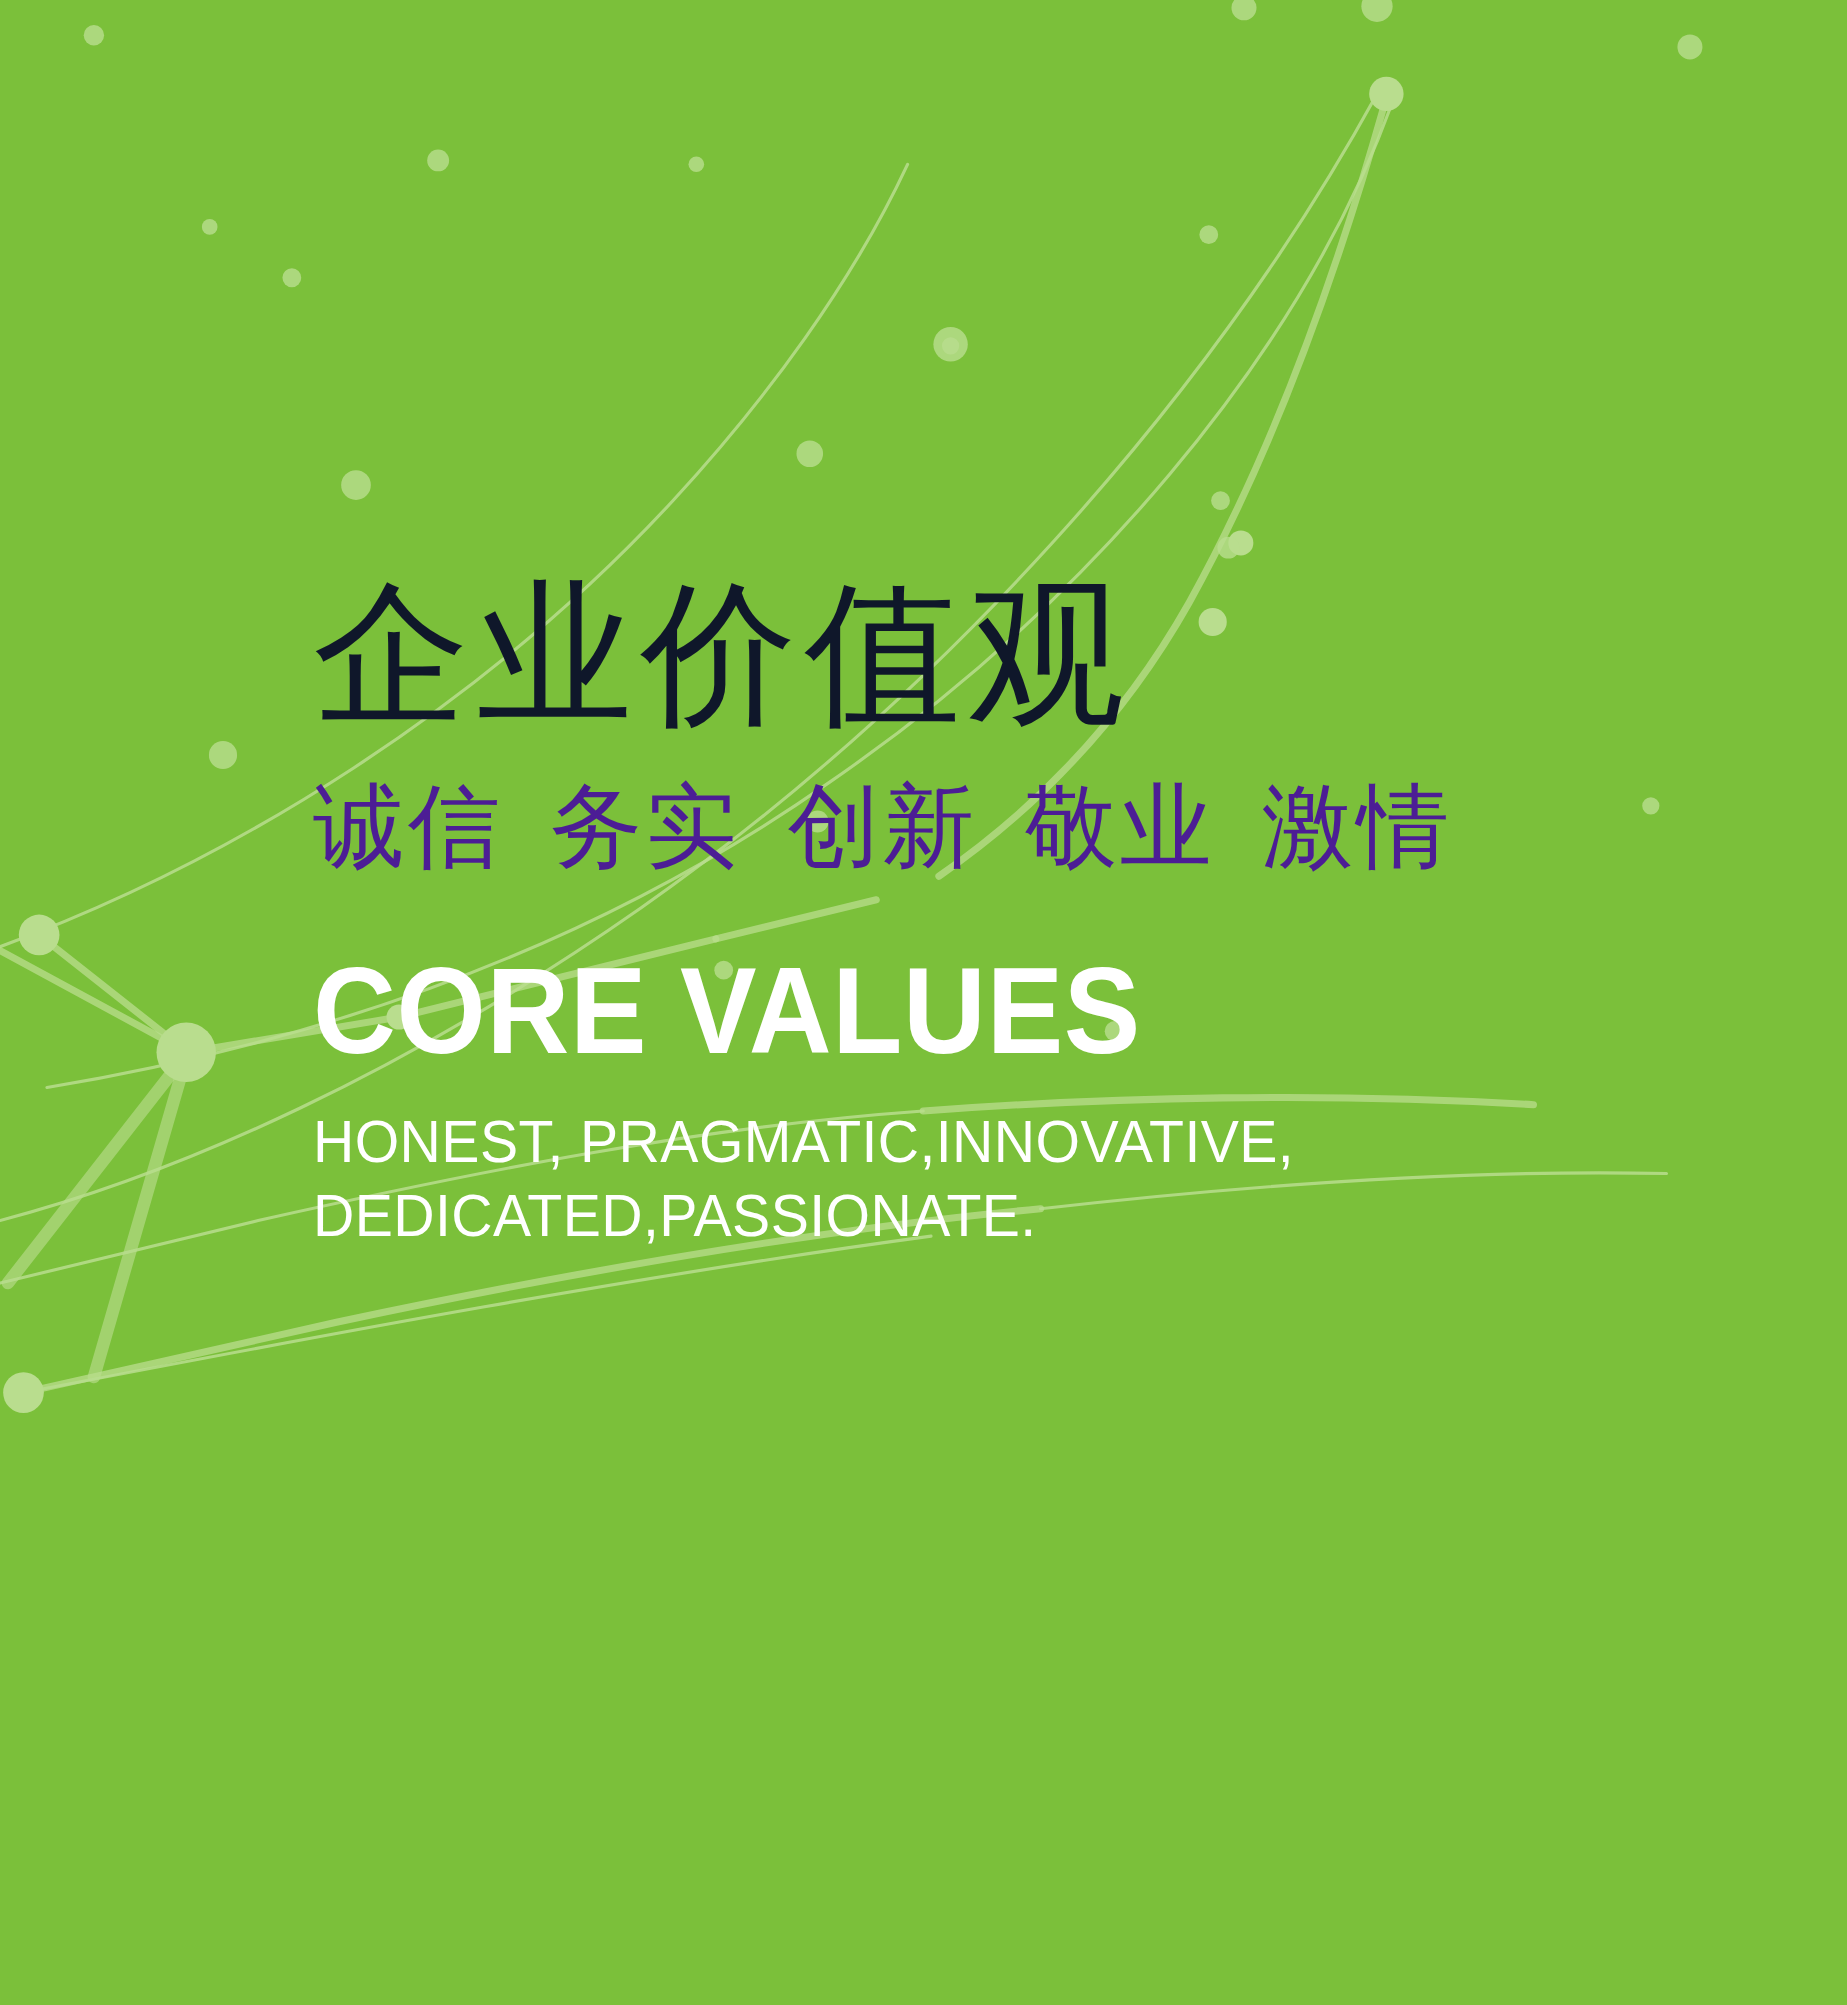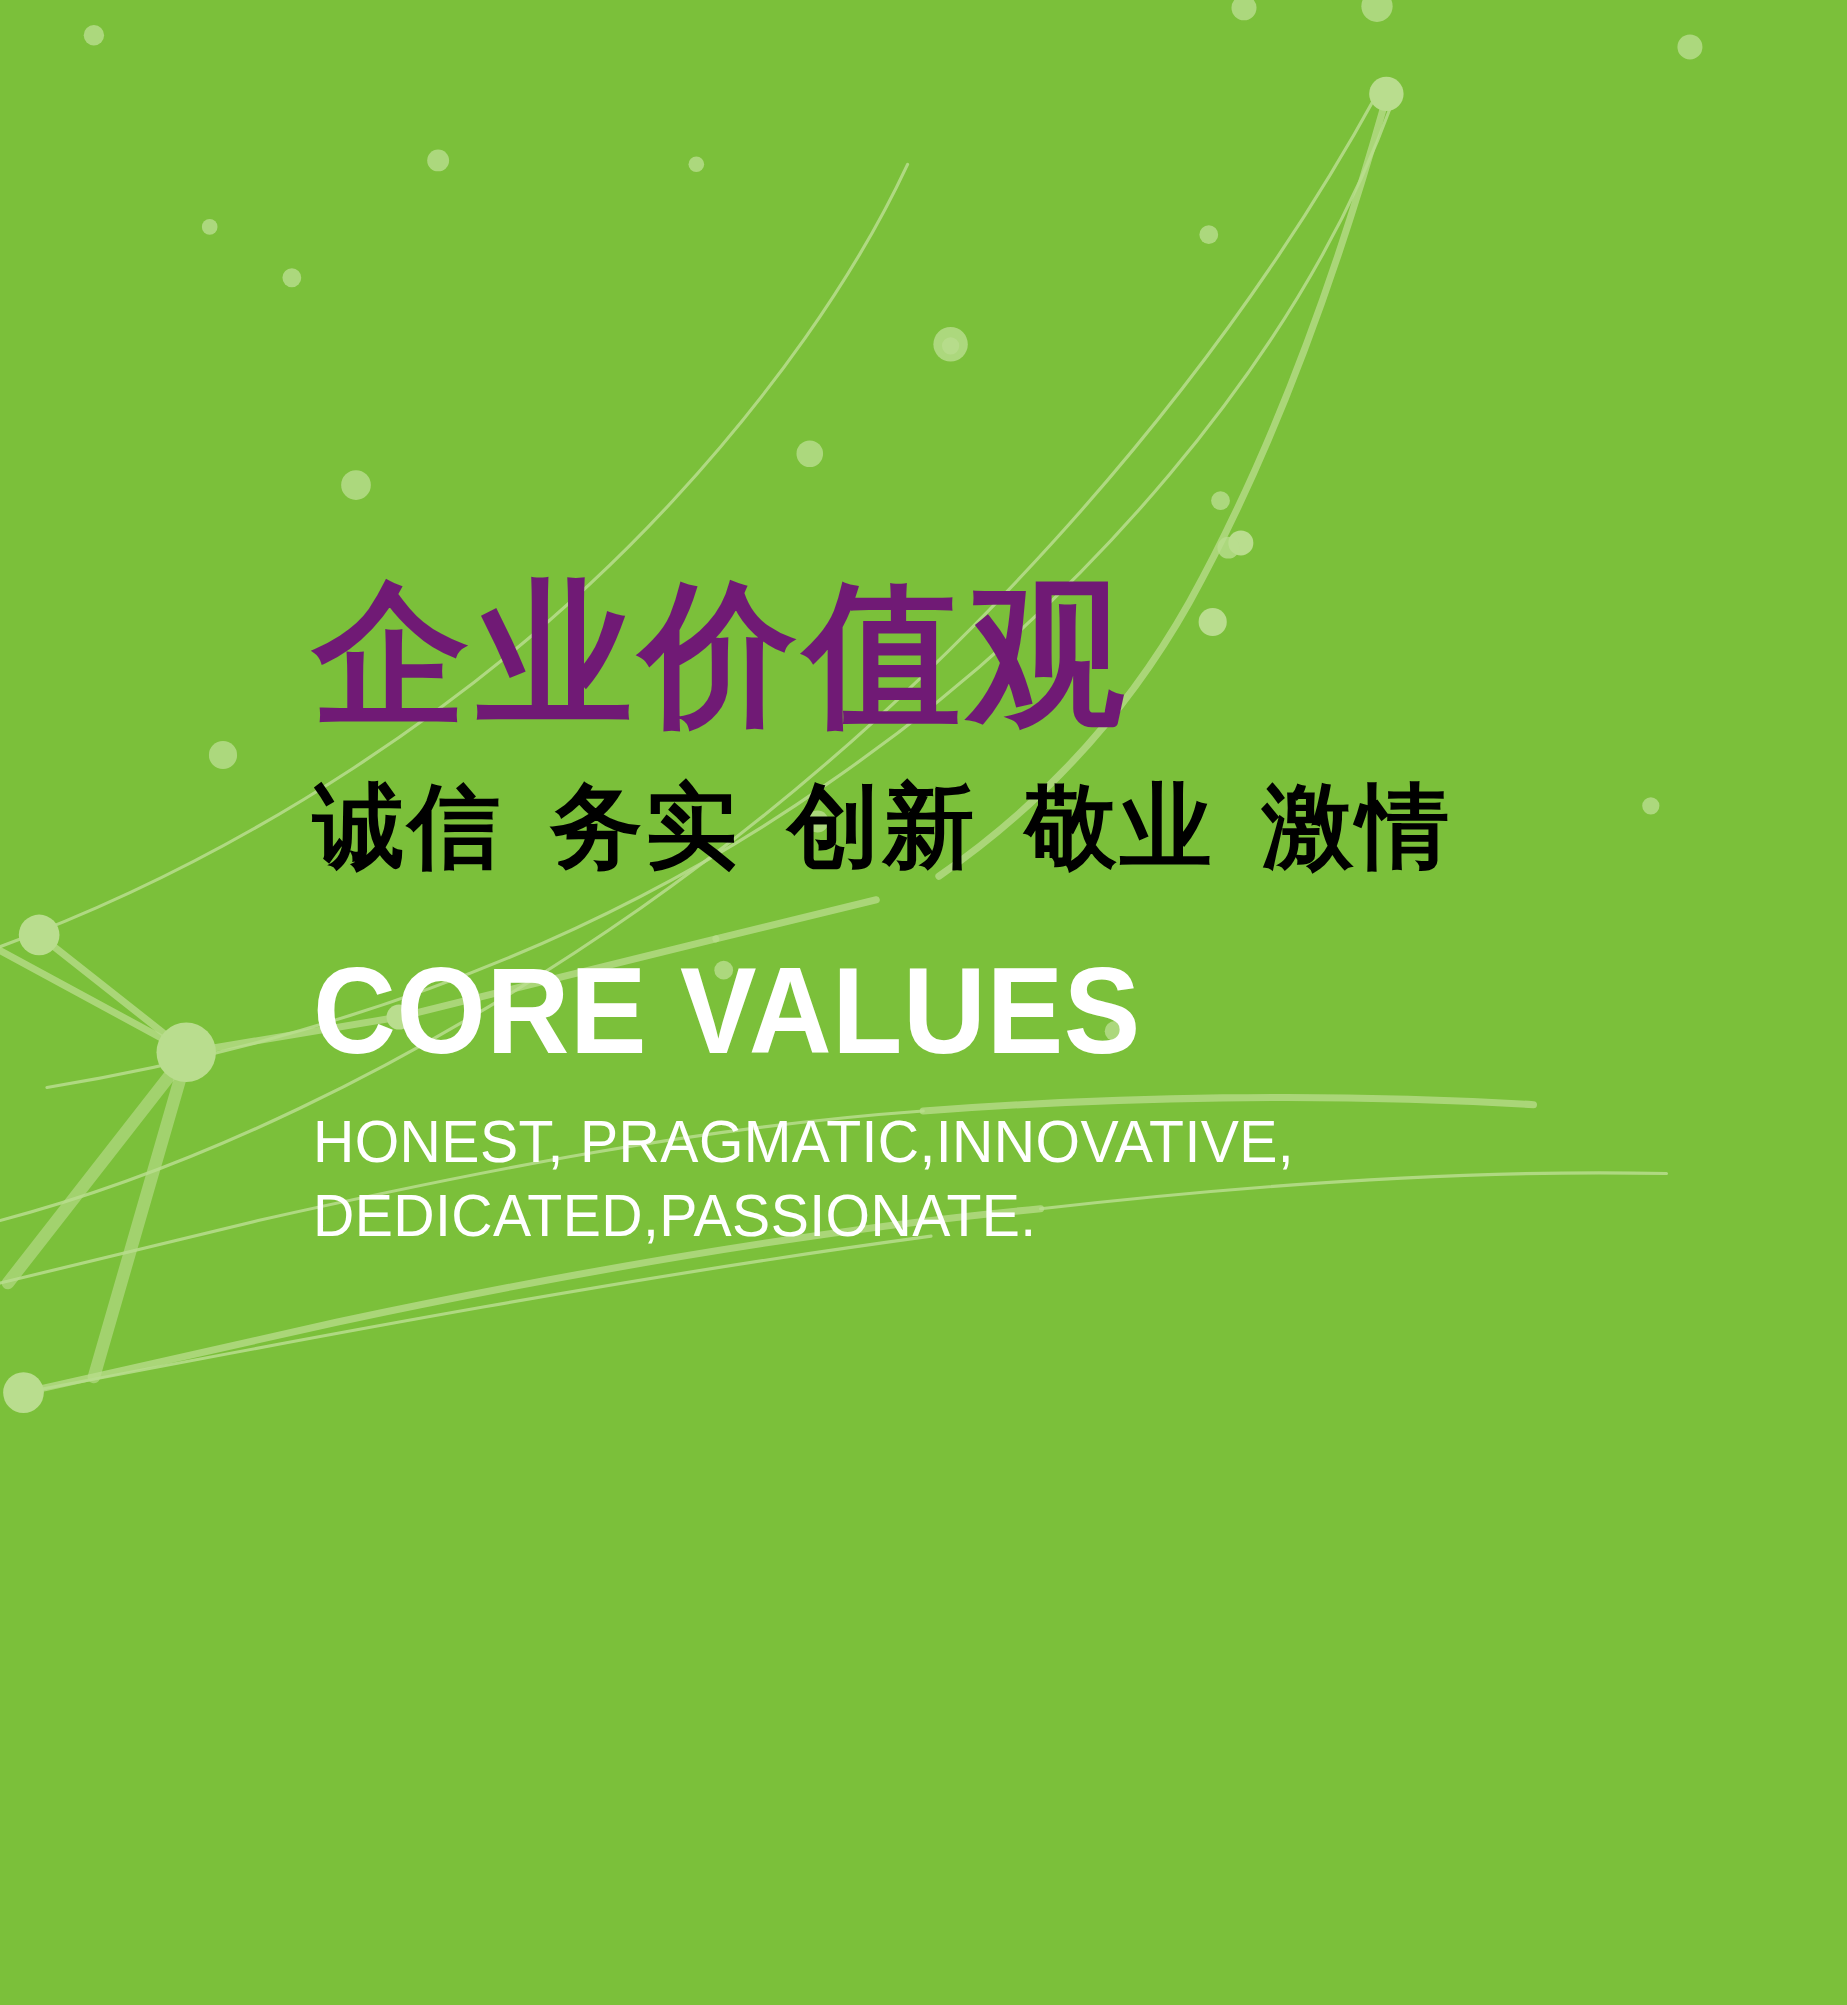--- a/index.html
+++ b/index.html
@@ -22,34 +22,34 @@
     height: 2006px;
     pointer-events: none;
   }
   #content {
     position: absolute;
     left: 313px;
     top: 575px;
     width: 1408px;
   }
   .title-cn {
-    color: #701a75;
+    color: #0f172a;
     font-size: 156px;
     line-height: 1.02;
-    font-weight: 700;
+    font-weight: 400;
     letter-spacing: 7.8px;
     white-space: nowrap;
     margin: 0;
     font-family: "DejaVu Sans", "Liberation Sans", sans-serif;
   }
   .subtitle-cn {
-    color: #000000;
+    color: #4c1d95;
     font-size: 92px;
     line-height: 1.0;
-    font-weight: 700;
+    font-weight: 400;
     white-space: nowrap;
     margin: 0;
     padding-top: 47px;
     letter-spacing: 3.1px;
     font-family: "DejaVu Sans", "Liberation Sans", sans-serif;
   }
   .subtitle-cn .gap {
     display: inline-block;
     width: 47px;
   }

